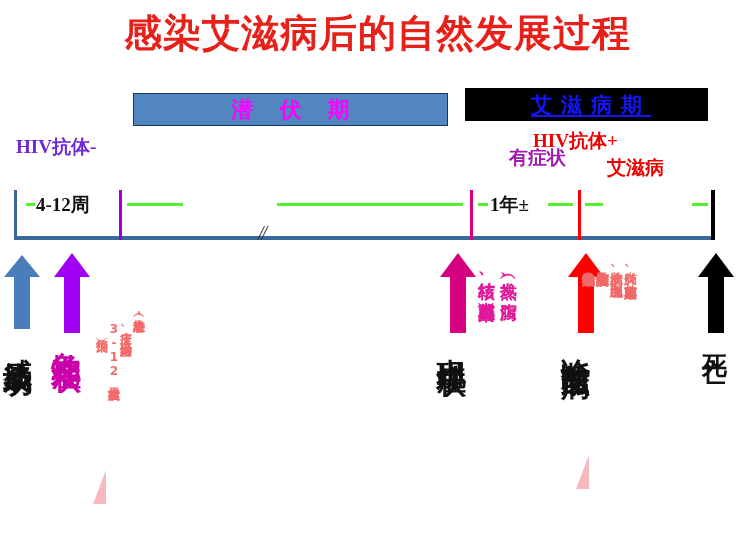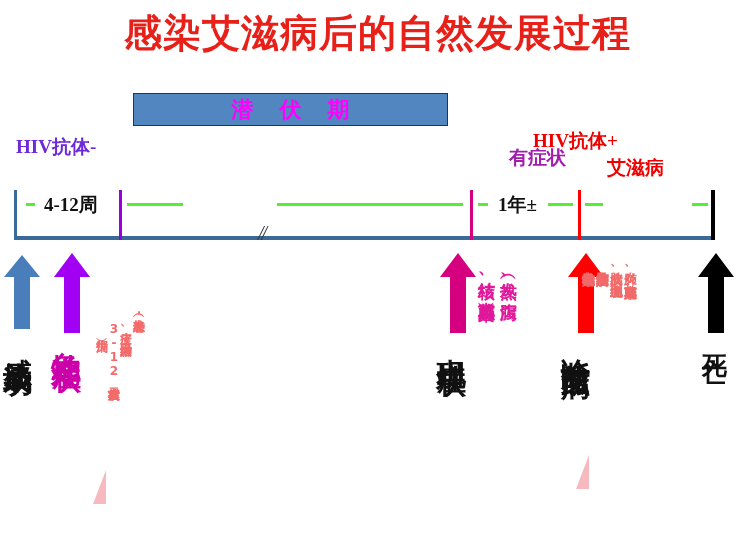--- a/index.html
+++ b/index.html
@@ -106,21 +106,20 @@
 
   .seg-label {
     top: 190px;
     height: 30px;
     font-size: 19px;
     font-weight: bold;
     color: #111111;
     white-space: nowrap;
     display: flex;
     align-items: center;
-    margin-left: 8px;
   }
   #seg-1 { left: 36px; }
   #seg-2 { left: 190px; }
   #seg-3 { left: 490px; }
   #seg-4 { left: 608px; }
 
   .greenline {
     top: 203px;
     height: 3px;
     background: #55ee33;
@@ -220,20 +219,21 @@
   #wedge-b { left: 576px; top: 455px; }
 </style>
 </head>
 <body>
 
 <div id="stage">
 
   <div class="abs" id="title">感染艾滋病后的自然发展过程</div>
 
   <div class="abs phasebar" id="bar-latency">潜伏期</div>
+  <div class="abs phasebar" id="bar-aids">艾滋病期</div>
 
   <div class="abs sublabel" id="sub-window">HIV抗体-</div>
 
 
   <div class="abs sublabel" id="sub-aids-anti">HIV抗体+</div>
   <div class="abs sublabel" id="sub-aids-sym">有症状</div>
   <div class="abs sublabel" id="sub-aids-name">艾滋病</div>
 
   <div class="abs" id="tl-axis"></div>
   <div class="abs" id="tl-left-cap"></div>

